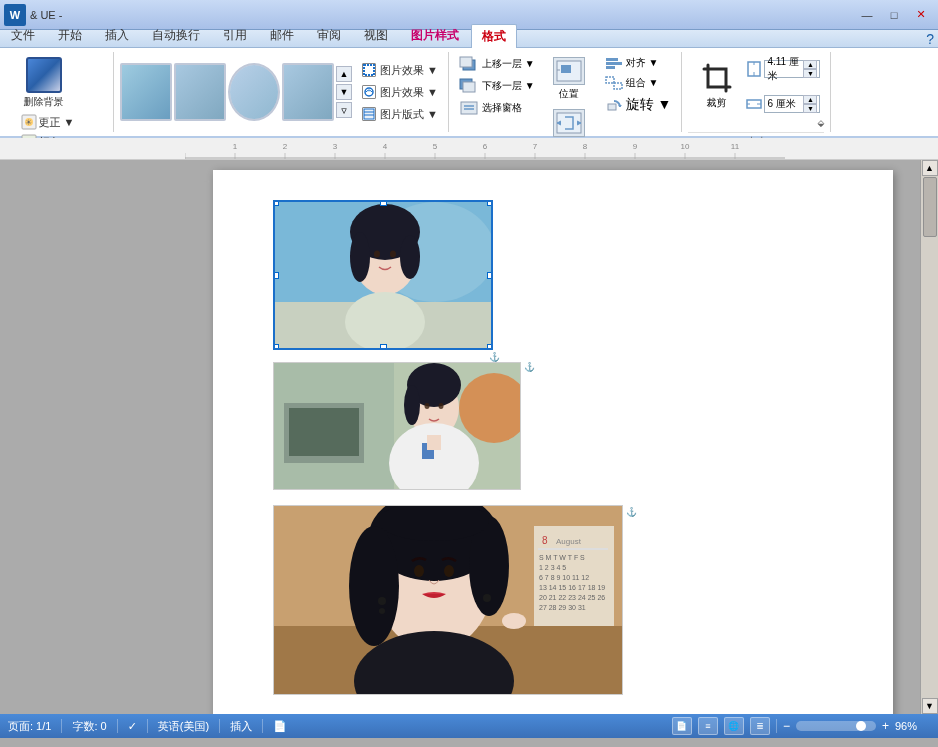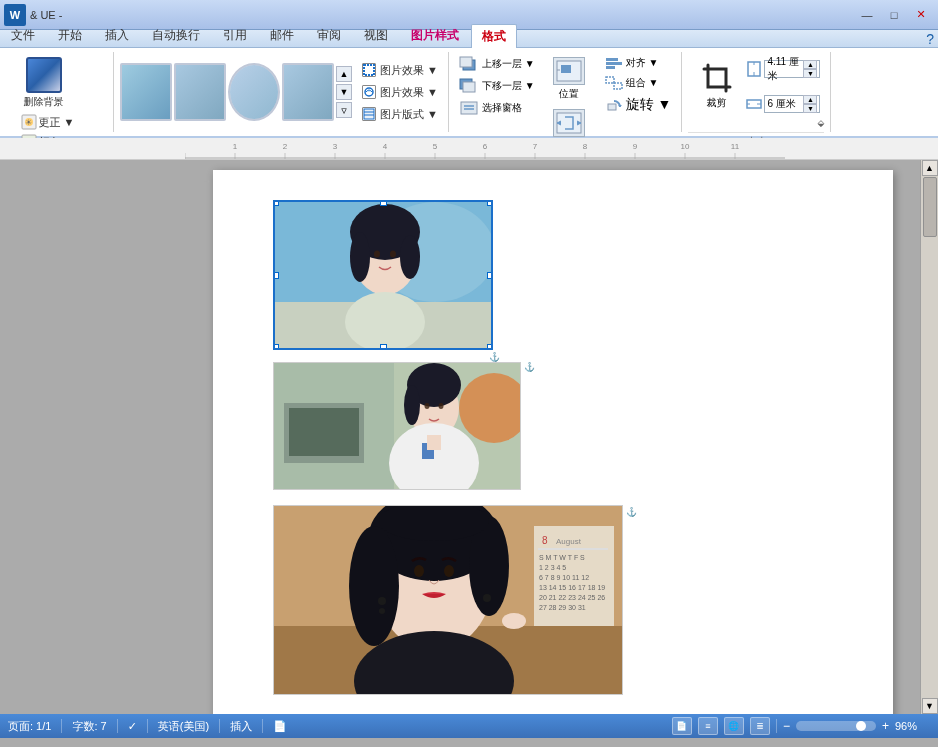--- a/index.html
+++ b/index.html
@@ -568,21 +568,21 @@
     <div class="scroll-track">
       <div class="scroll-thumb"></div>
     </div>
     <button class="scroll-btn">▼</button>
   </div>
 </div>
 
 <div id="statusbar">
   <span class="status-item">页面: 1/1</span>
   <div class="status-divider"></div>
-  <span class="status-item">字数: 7</span>
+  <span class="status-item">字数: 0</span>
   <div class="status-divider"></div>
   <span class="status-item" style="cursor:pointer;">✓</span>
   <div class="status-divider"></div>
   <span class="status-item" style="cursor:pointer;">英语(美国)</span>
   <div class="status-divider"></div>
   <span class="status-item" style="cursor:pointer;">插入</span>
   <div class="status-divider"></div>
   <span class="status-item">📄</span>
 
   <div class="status-right">

